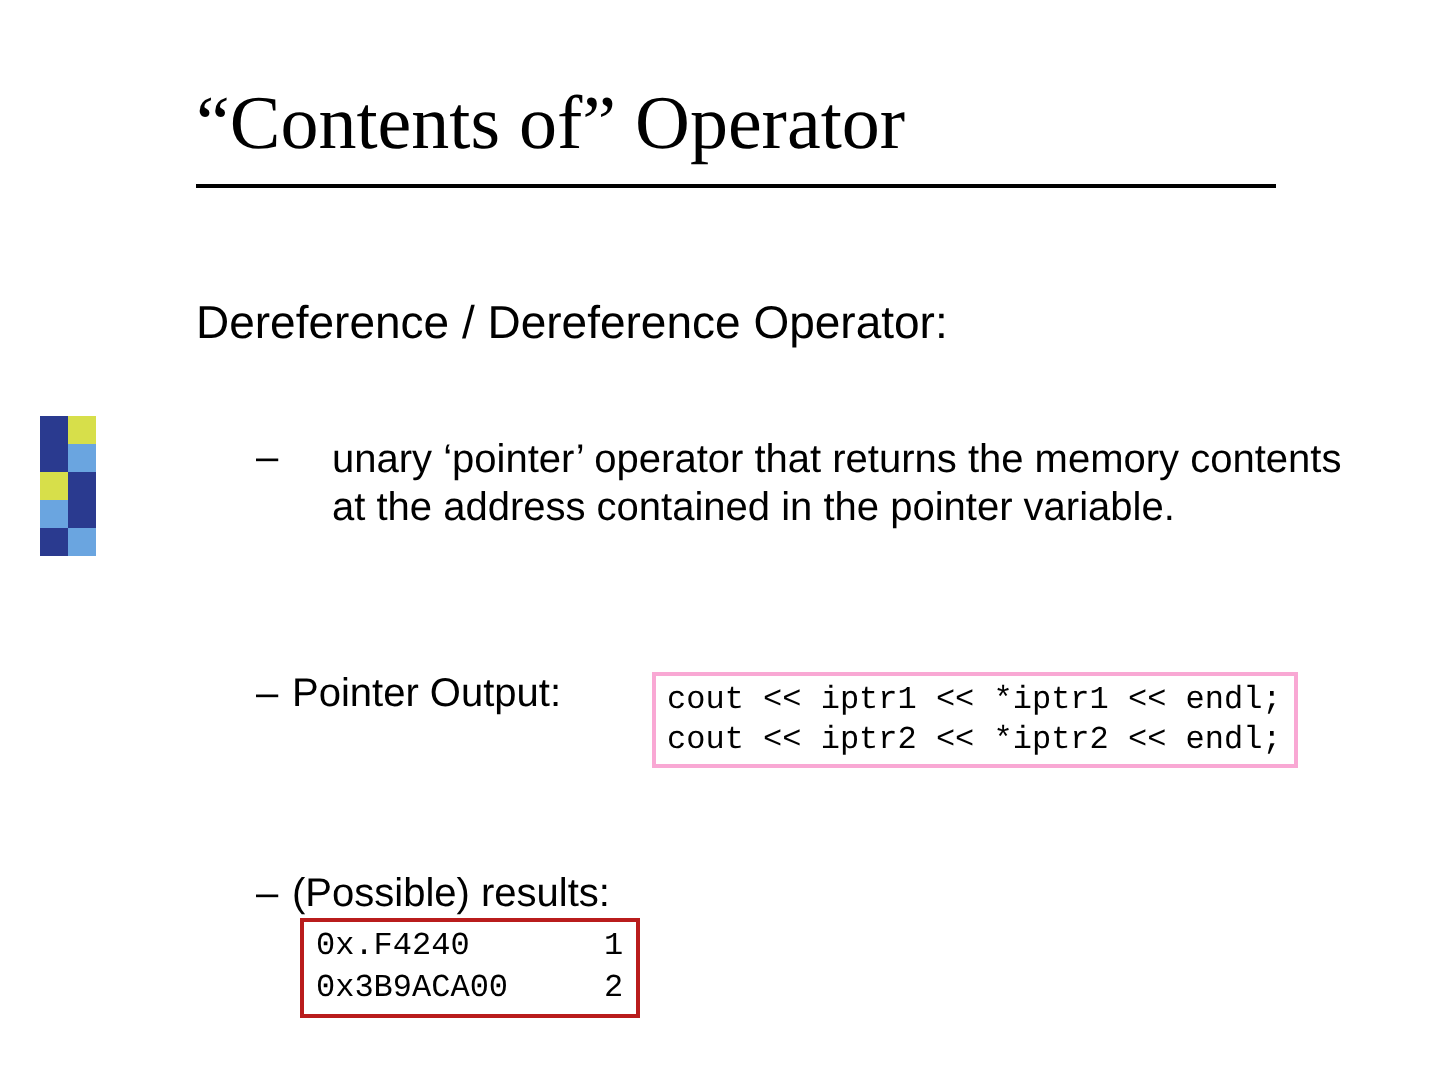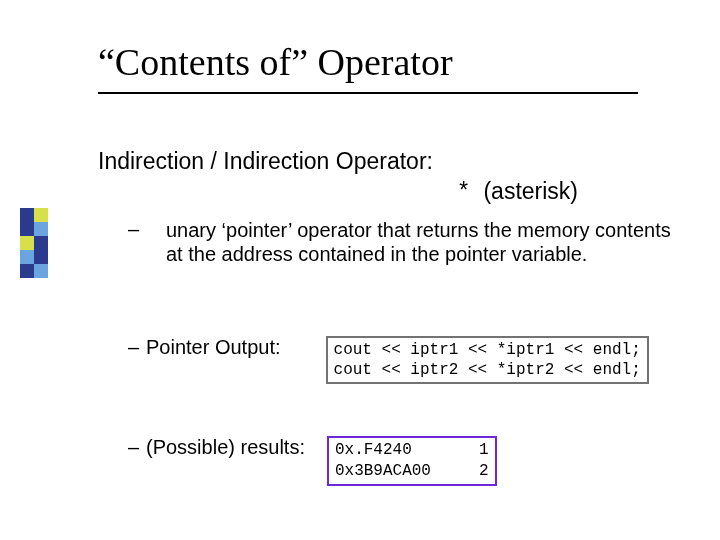--- a/index.html
+++ b/index.html
@@ -11,24 +11,24 @@
   .title { position: absolute; left: 98px; top: 40px; font-family: "Times New Roman", Times, serif; font-size: 38px; }
   .rule { position: absolute; left: 98px; top: 92px; width: 540px; height: 2px; background: #000; }
   .subtitle { position: absolute; left: 98px; top: 148px; font-size: 23px; }
   .asterisk-line { position: absolute; left: 98px; top: 178px; width: 480px; font-size: 23px; text-align: right; }
   .ast-sym { font-family: "Courier New", monospace; }
   .bullets { position: absolute; left: 128px; top: 218px; width: 560px; }
   .bullet { font-size: 20px; margin-bottom: 14px; }
   .dash { display: inline-block; width: 18px; }
   .bullet-body { display: inline-block; vertical-align: top; width: 520px; line-height: 1.22; margin-left: 20px; }
   .row2 { position: absolute; left: 128px; top: 336px; display: flex; align-items: flex-start; gap: 35px; }
-  .row3 { position: absolute; left: 128px; top: 436px; display: flex; align-items: flex-start; }
+  .row3 { position: absolute; left: 128px; top: 436px; display: flex; align-items: flex-start; flex-direction: column; }
   .row-label { font-size: 20px; white-space: nowrap; }
-  .codebox { border: 2px solid #737373; padding: 2px 6px; font-family: "Courier New", monospace; font-size: 16px; white-space: pre; line-height: 1.25; margin-left: 10px; }
-  .codebox2 { border: 2px solid #6d28d9; padding: 2px 6px; font-family: "Courier New", monospace; font-size: 16px; white-space: pre; line-height: 1.3; margin-left: 22px; }
+  .codebox { border: 2px solid #f9a8d4; padding: 2px 6px; font-family: "Courier New", monospace; font-size: 16px; white-space: pre; line-height: 1.25; margin-left: 10px; }
+  .codebox2 { border: 2px solid #b91c1c; padding: 2px 6px; font-family: "Courier New", monospace; font-size: 16px; white-space: pre; line-height: 1.3; margin-left: 22px; }
 </style>
 </head>
 <body>
 
 <div class="slide">
 
   <div class="deco">
     <div class="deco-row">
         <div class="sq" style="background:#2a3a8f"></div>
         <div class="sq" style="background:#d7df4a"></div>
@@ -47,24 +47,21 @@
       </div>
     <div class="deco-row">
         <div class="sq" style="background:#2a3a8f"></div>
         <div class="sq" style="background:#6aa5e0"></div>
       </div>
   </div>
 
   <div class="title">“Contents of” Operator</div>
   <div class="rule"></div>
 
-  <div class="subtitle">Indirection / Indirection Operator:</div>
-  <div class="asterisk-line">
-    <span class="ast-sym">*</span>&nbsp;&nbsp;<span>(asterisk)</span>
-  </div>
+  <div class="subtitle">Dereference / Dereference Operator:</div>
 
   <div class="bullets">
     <div class="bullet">
       <span class="dash">–</span><span class="bullet-body">unary ‘pointer’ operator that returns the memory contents at the address contained in the pointer variable.</span>
     </div>
   </div>
 
   <div class="row2">
     <div class="row-label">
       <span class="dash">–</span><span>Pointer Output:</span>

